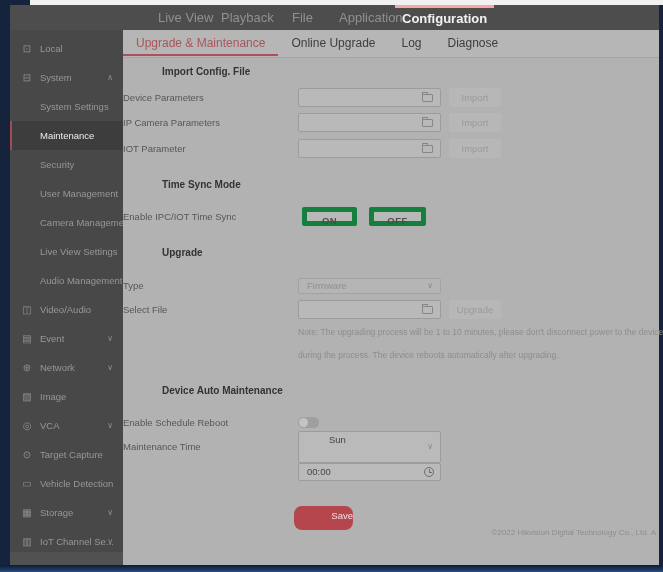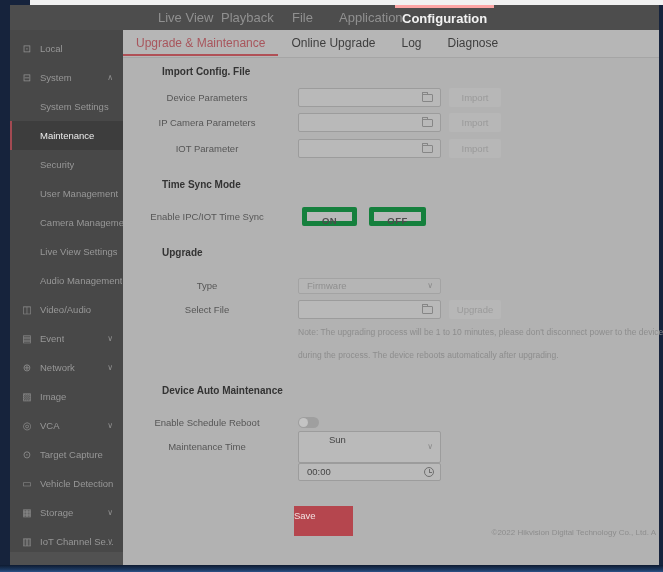--- a/index.html
+++ b/index.html
@@ -35,21 +35,21 @@
   
   .main { position:absolute; left:123px; top:30px; width:536px; height:535px; background:#b2b2b2; }
   .tabbar { position:absolute; top:0; left:0; right:0; height:28px; background:#b6b6b6;
             border-bottom:1px solid #a5a5a5; display:flex; }
   .tab { height:26px; line-height:26px; padding:0 13px; font-size:12px; color:#3e3e3e; cursor:pointer; white-space:nowrap; }
   .tab.active { color:#a8555c; border-bottom:2px solid #b05056; }
   .content { position:absolute; top:28px; left:0; right:0; bottom:0; }
 
   .sec-h { position:absolute; left:39px; font-weight:bold; font-size:10px; color:#333; white-space:nowrap; }
   .frow { position:absolute; left:0; display:flex; align-items:center; height:19px; }
-  .flabel { width:175px; text-align:center; padding-right:7px; font-size:9.5px; color:#565656; white-space:nowrap; }
+  .flabel { width:175px; text-align:left; padding-right:7px; font-size:9.5px; color:#565656; white-space:nowrap; }
 
   .field { position:relative; width:143px; height:19px; background:#b9b9b9;
            border:1px solid #9c9c9c; border-radius:2px; }
   .folder { position:absolute; right:7px; top:5px; width:11px; height:8px;
             border:1px solid #868686; border-radius:1px; display:inline-block; cursor:pointer; }
   .folder::before { content:""; position:absolute; top:-3px; left:-1px; width:4px; height:2px;
                     border:1px solid #868686; border-bottom:none; border-radius:1px 1px 0 0; }
   .btn-gray { margin-left:8px; width:52px; height:19px; line-height:19px; text-align:center;
               background:#b7b7b7; color:#9a9a9a; font-size:9.5px; border-radius:2px; cursor:default; }
   .btn-onoff { height:19px; line-height:17px; text-align:center; background:#b9b9b9;
@@ -68,23 +68,23 @@
   .clock { position:absolute; right:6px; top:3px; width:10px; height:10px; border:1px solid #6f6f6f; border-radius:50%; }
   .clock::before { content:""; position:absolute; left:4px; top:1px; width:1px; height:3px; background:#6f6f6f; }
   .clock::after { content:""; position:absolute; left:4px; top:4px; width:3px; height:1px; background:#6f6f6f; }
 
   .toggle { width:21px; height:11px; background:#9f9f9f; border-radius:6px; position:relative;
             margin-left:0; cursor:pointer; }
   .toggle::after { content:""; position:absolute; left:1px; top:1px; width:9px; height:9px;
                    border-radius:50%; background:#c4c4c4; }
 
   .note { position:absolute; left:175px; font-size:8.5px; color:#8d8d8d; white-space:nowrap; }
-  .save-btn { position:absolute; left:171px; top:448px; width:59px; height:30px; line-height:19px;
-              text-align:left; background:#b5464e; color:#f3e2e2; font-size:9.5px;
-              border-radius:0; cursor:pointer; }
+  .save-btn { position:absolute; left:171px; top:448px; width:59px; height:24px; line-height:19px;
+              text-align:right; background:#b5464e; color:#f3e2e2; font-size:9.5px;
+              border-radius:8px; cursor:pointer; }
   .footer { position:absolute; top:470px; right:3px; font-size:8px; color:#8d8d8d; white-space:nowrap; }
 </style>
 </head>
 <body>
 
 <div class="screen">
 
   <div class="top-strip"></div>
   <div class="top-strip-corner"></div>
 

